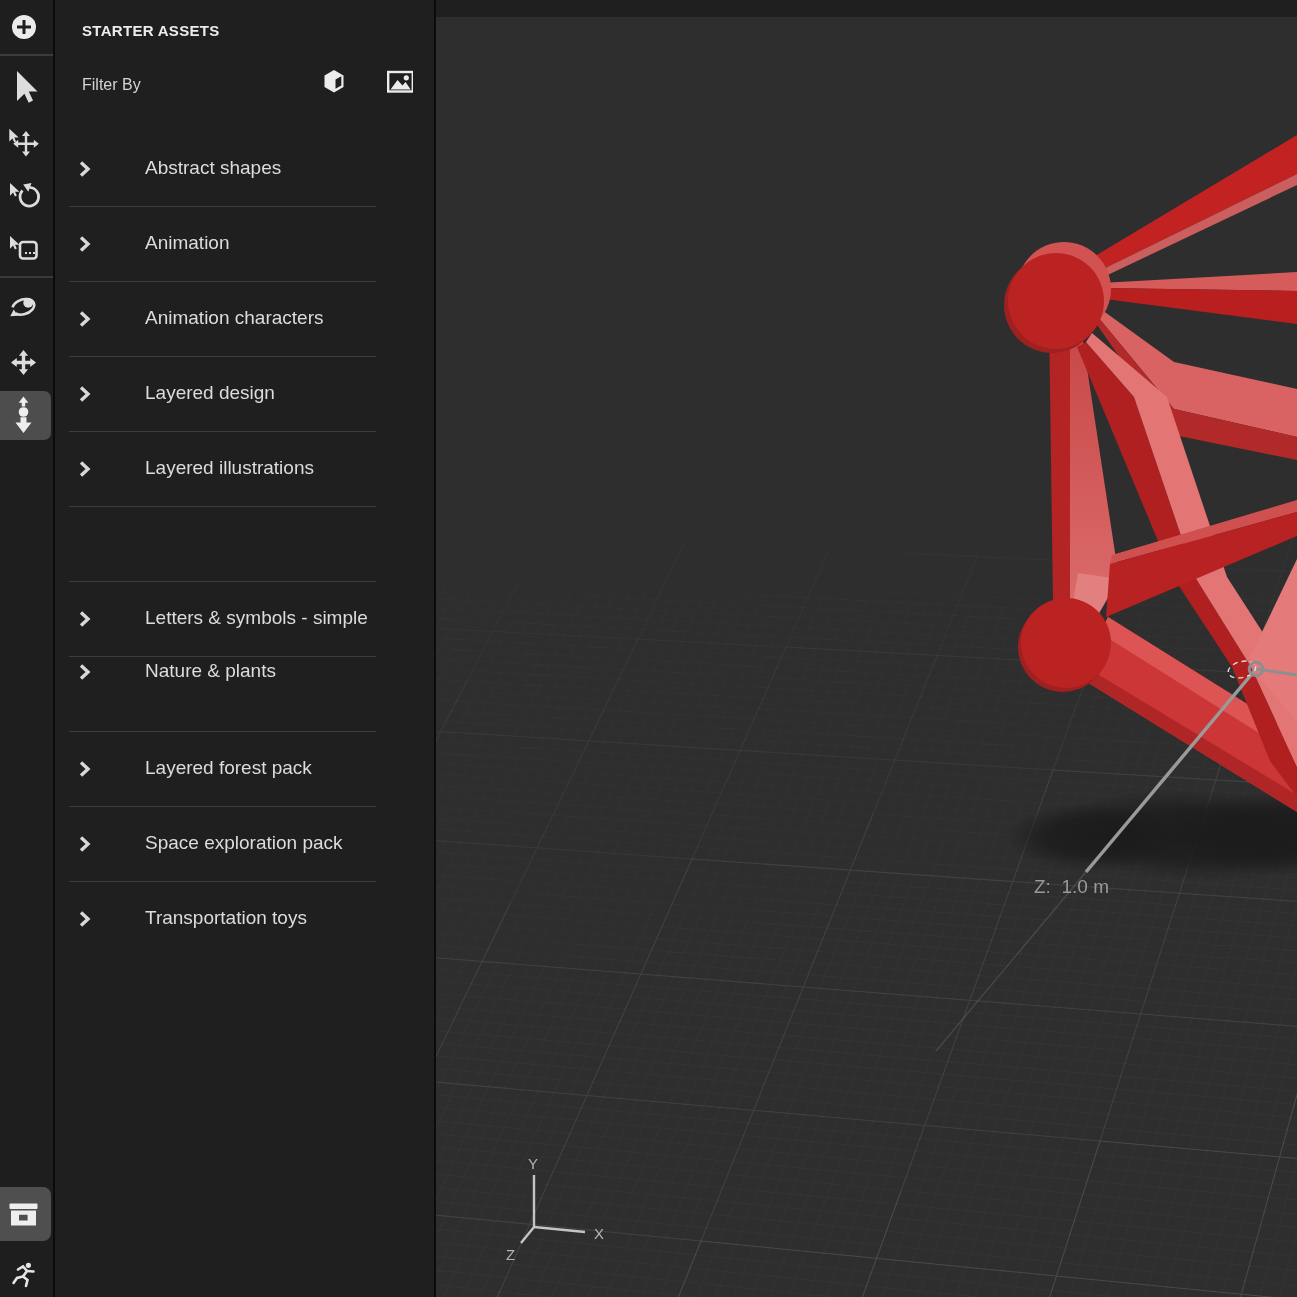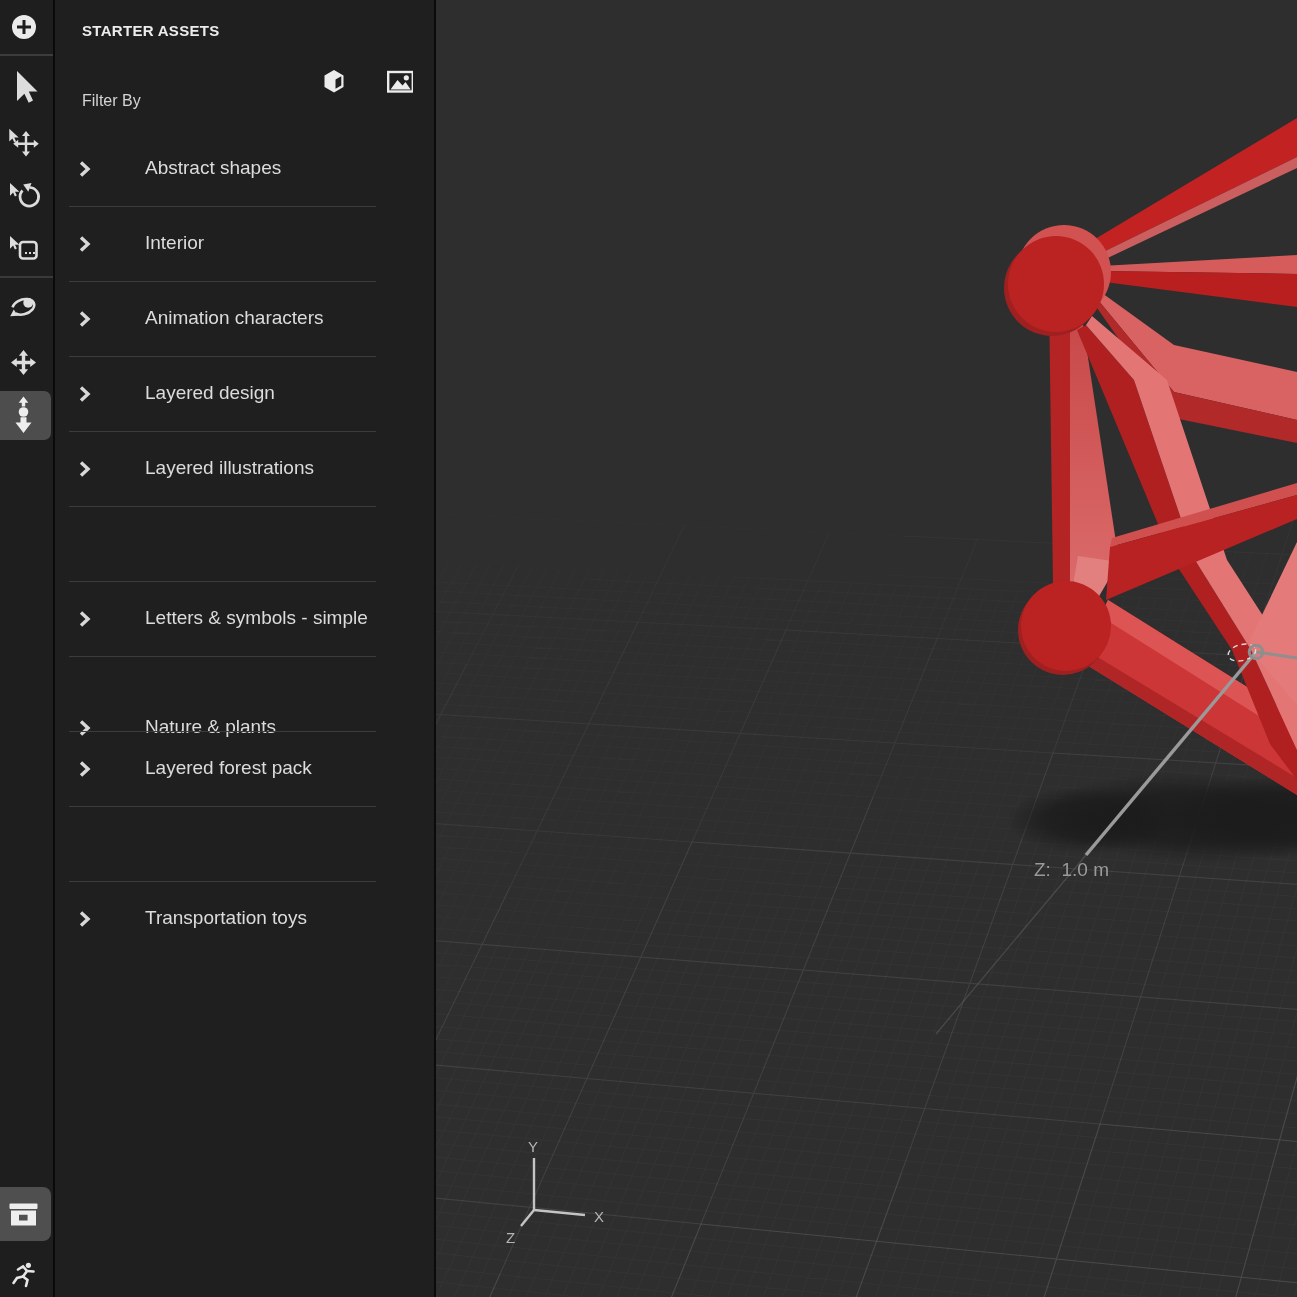--- a/index.html
+++ b/index.html
@@ -1,24 +1,24 @@
 <!DOCTYPE html>
 <html><head><meta charset="utf-8"><style>
 * { margin:0; padding:0; box-sizing:border-box; }
 body { width:1297px; height:1297px; overflow:hidden; background:#1f1f1f;
   font-family:"Liberation Sans", sans-serif; }
 #toolbar { position:absolute; left:0; top:0; width:53px; height:1297px; background:#1e1e1e; }
 #panel { position:absolute; left:53px; top:0; width:376px; height:1297px; background:#1f1f1f; }
-#viewport { position:absolute; left:436px; top:0; width:861px; height:941px; background:#fca5a5; }
+#viewport { position:absolute; left:436px; top:17px; width:861px; height:941px; background:#fca5a5; }
 .sep { position:absolute; left:16px; width:307px; height:1px; background:#3c3c3c; }
 .row { position:absolute; left:0; width:383px; height:75px; }
 .rowtext { position:absolute; left:60px; top:50%; transform:translateY(-54%); color:#dcdcdc; font-size:19px;margin-left:32px; }
 .chev { position:absolute; left:24px; top:50%; transform:translateY(-50%); }
 #hdr { position:absolute; left:29px; top:22px; color:#ececec; font-size:15px; font-weight:bold; letter-spacing:0.3px; }
-#filter { position:absolute; left:29px; top:76px; color:#d4d4d4; font-size:16px;margin-top:16px; }
+#filter { position:absolute; left:29px; top:76px; color:#d4d4d4; font-size:16px; }
 </style></head><body>
 <div id="div1" style="position:absolute;left:53px;top:0;width:2px;height:1297px;background:#0a0a0a;z-index:5"></div>
 <div id="div2" style="position:absolute;left:434px;top:0;width:2px;height:1297px;background:#0b0b0b;z-index:5"></div>
 <div id="viewport">
 <svg width="861" height="1297" viewBox="0 0 861 1297">
 <defs>
   <filter id="blur8" x="-30%" y="-60%" width="160%" height="260%">
           <feGaussianBlur stdDeviation="9"></feGaussianBlur>
         </filter>
   <linearGradient id="vside" x1="0" y1="0" x2="0" y2="1">
@@ -176,21 +176,21 @@
       <svg class="chev" width="14" height="18">
         <path d="M4 2.5 L11 9 L4 15.5" fill="none" stroke="#d8d8d8" stroke-width="3.4"></path>
       </svg>
       <div class="rowtext">Abstract shapes</div>
     </div>
 <div class="sep" style="top:206.0px"></div>
 <div class="row" style="top:206.5px">
       <svg class="chev" width="14" height="18">
         <path d="M4 2.5 L11 9 L4 15.5" fill="none" stroke="#d8d8d8" stroke-width="3.4"></path>
       </svg>
-      <div class="rowtext">Interior</div>
+      <div class="rowtext">Animation</div>
     </div>
 <div class="sep" style="top:281.0px"></div>
 <div class="row" style="top:281.5px">
       <svg class="chev" width="14" height="18">
         <path d="M4 2.5 L11 9 L4 15.5" fill="none" stroke="#d8d8d8" stroke-width="3.4"></path>
       </svg>
       <div class="rowtext">Animation characters</div>
     </div>
 <div class="sep" style="top:356.0px"></div>
 <div class="row" style="top:356.5px">
@@ -208,33 +208,39 @@
     </div>
 <div class="sep" style="top:506.0px"></div>
 <div class="sep" style="top:581.0px"></div>
 <div class="row" style="top:581.5px">
       <svg class="chev" width="14" height="18">
         <path d="M4 2.5 L11 9 L4 15.5" fill="none" stroke="#d8d8d8" stroke-width="3.4"></path>
       </svg>
       <div class="rowtext">Letters &amp; symbols - simple</div>
     </div>
 <div class="sep" style="top:656.0px"></div>
-<div class="row" style="top:690px">
+<div class="row" style="top:634px">
       <svg class="chev" width="14" height="18">
         <path d="M4 2.5 L11 9 L4 15.5" fill="none" stroke="#d8d8d8" stroke-width="3.4"></path>
       </svg>
       <div class="rowtext">Nature &amp; plants</div>
     </div>
 <div class="sep" style="top:731.0px"></div>
 <div class="row" style="top:731.5px">
       <svg class="chev" width="14" height="18">
         <path d="M4 2.5 L11 9 L4 15.5" fill="none" stroke="#d8d8d8" stroke-width="3.4"></path>
       </svg>
       <div class="rowtext">Layered forest pack</div>
     </div>
 <div class="sep" style="top:806.0px"></div>
+<div class="row" style="top:806.5px">
+      <svg class="chev" width="14" height="18">
+        <path d="M4 2.5 L11 9 L4 15.5" fill="none" stroke="#d8d8d8" stroke-width="3.4"></path>
+      </svg>
+      <div class="rowtext">Space exploration pack</div>
+    </div>
 <div class="sep" style="top:881.0px"></div>
 <div class="row" style="top:881.5px">
       <svg class="chev" width="14" height="18">
         <path d="M4 2.5 L11 9 L4 15.5" fill="none" stroke="#d8d8d8" stroke-width="3.4"></path>
       </svg>
       <div class="rowtext">Transportation toys</div>
     </div>
 </div>
 </body></html>

